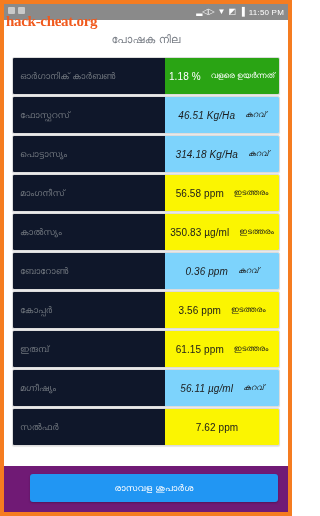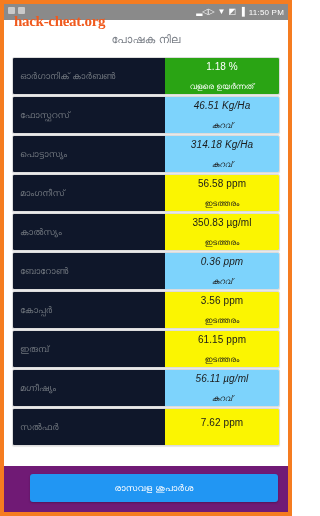--- a/index.html
+++ b/index.html
@@ -56,21 +56,21 @@
     display: block;
     width: 7px;
     height: 7px;
     background: #c9c9c9;
     border-radius: 1px;
   }
 
   
   #watermark {
     position: absolute;
-    left: 10px;
+    left: 2px;
     top: 9px;
     z-index: 40;
     font-family: "Liberation Serif", "DejaVu Serif", serif;
     font-weight: bold;
     font-size: 15px;
     color: #f05a1e;
     letter-spacing: -0.3px;
     pointer-events: none;
     white-space: nowrap;
   }
@@ -121,21 +121,20 @@
     font-size: 9px;
     color: #6f757d;
     background: #0f172a;
     letter-spacing: .1px;
   }
 
   .nutrient-value {
     width: 114px;
     flex: 0 0 114px;
     display: flex;
-    flex-direction: column;
     align-items: center;
     justify-content: center;
     gap: 10px;
     padding: 1px 2px;
     text-align: center;
   }
   .nutrient-value .val {
     font-size: 10px;
     color: #1b1b1b;
     letter-spacing: .1px;

